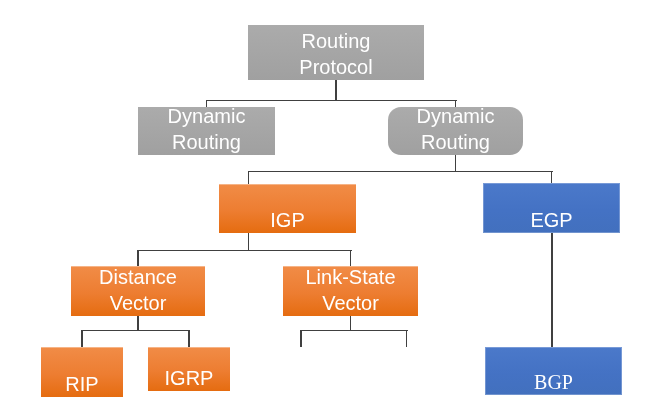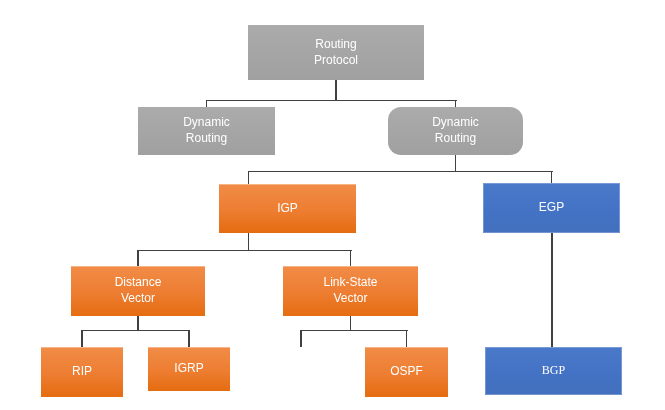--- a/index.html
+++ b/index.html
@@ -7,25 +7,25 @@
     position: relative;
     width: 665px;
     height: 410px;
     background: var(--bg, #ffffff);
     font-family: "Liberation Sans", sans-serif;
     overflow: hidden;
   }
   .node {
     position: absolute;
     display: flex;
-    align-items: center;
+    align-items: flex-end;
     justify-content: center;
     text-align: center;
     color: var(--text, #ffffff);
-    font-size: 12px;
+    font-size: 20px;
     line-height: 1.3;
   }
   .node span { white-space: pre-line; }
   .node.gray {
     background: linear-gradient(180deg, var(--gray-top, #ababab), var(--gray-bottom, #a0a0a0));
   }
   .node.orange {
     background: linear-gradient(180deg, var(--orange-top, #f18c47), var(--orange-mid, #ed7d31) 55%, var(--orange-bottom, #e56c10));
     box-shadow: inset 0 1px 0 rgba(255,255,255,0.35);
   }
@@ -90,20 +90,17 @@
   <div class="node orange" style="left:283px; top:266px; width:135px; height:50px;">
     <span>Link-State
 Vector</span>
   </div>
   <div class="node orange" style="left:41px;  top:347px; width:82px;  height:50px;">
     <span>RIP</span>
   </div>
   <div class="node orange" style="left:148px; top:347px; width:82px;  height:44px;">
     <span>IGRP</span>
   </div>
-  <div class="node orange" style="left:365px; top:347px; width:83px;  height:50px;">
-    <span>OSPF</span>
-  </div>
   <div class="node blue" style="left:485px; top:347px; width:137px; height:48px;font-family:Liberation Serif, serif;">
     <span>BGP</span>
   </div>
 
 </div>
 
 </body></html>

